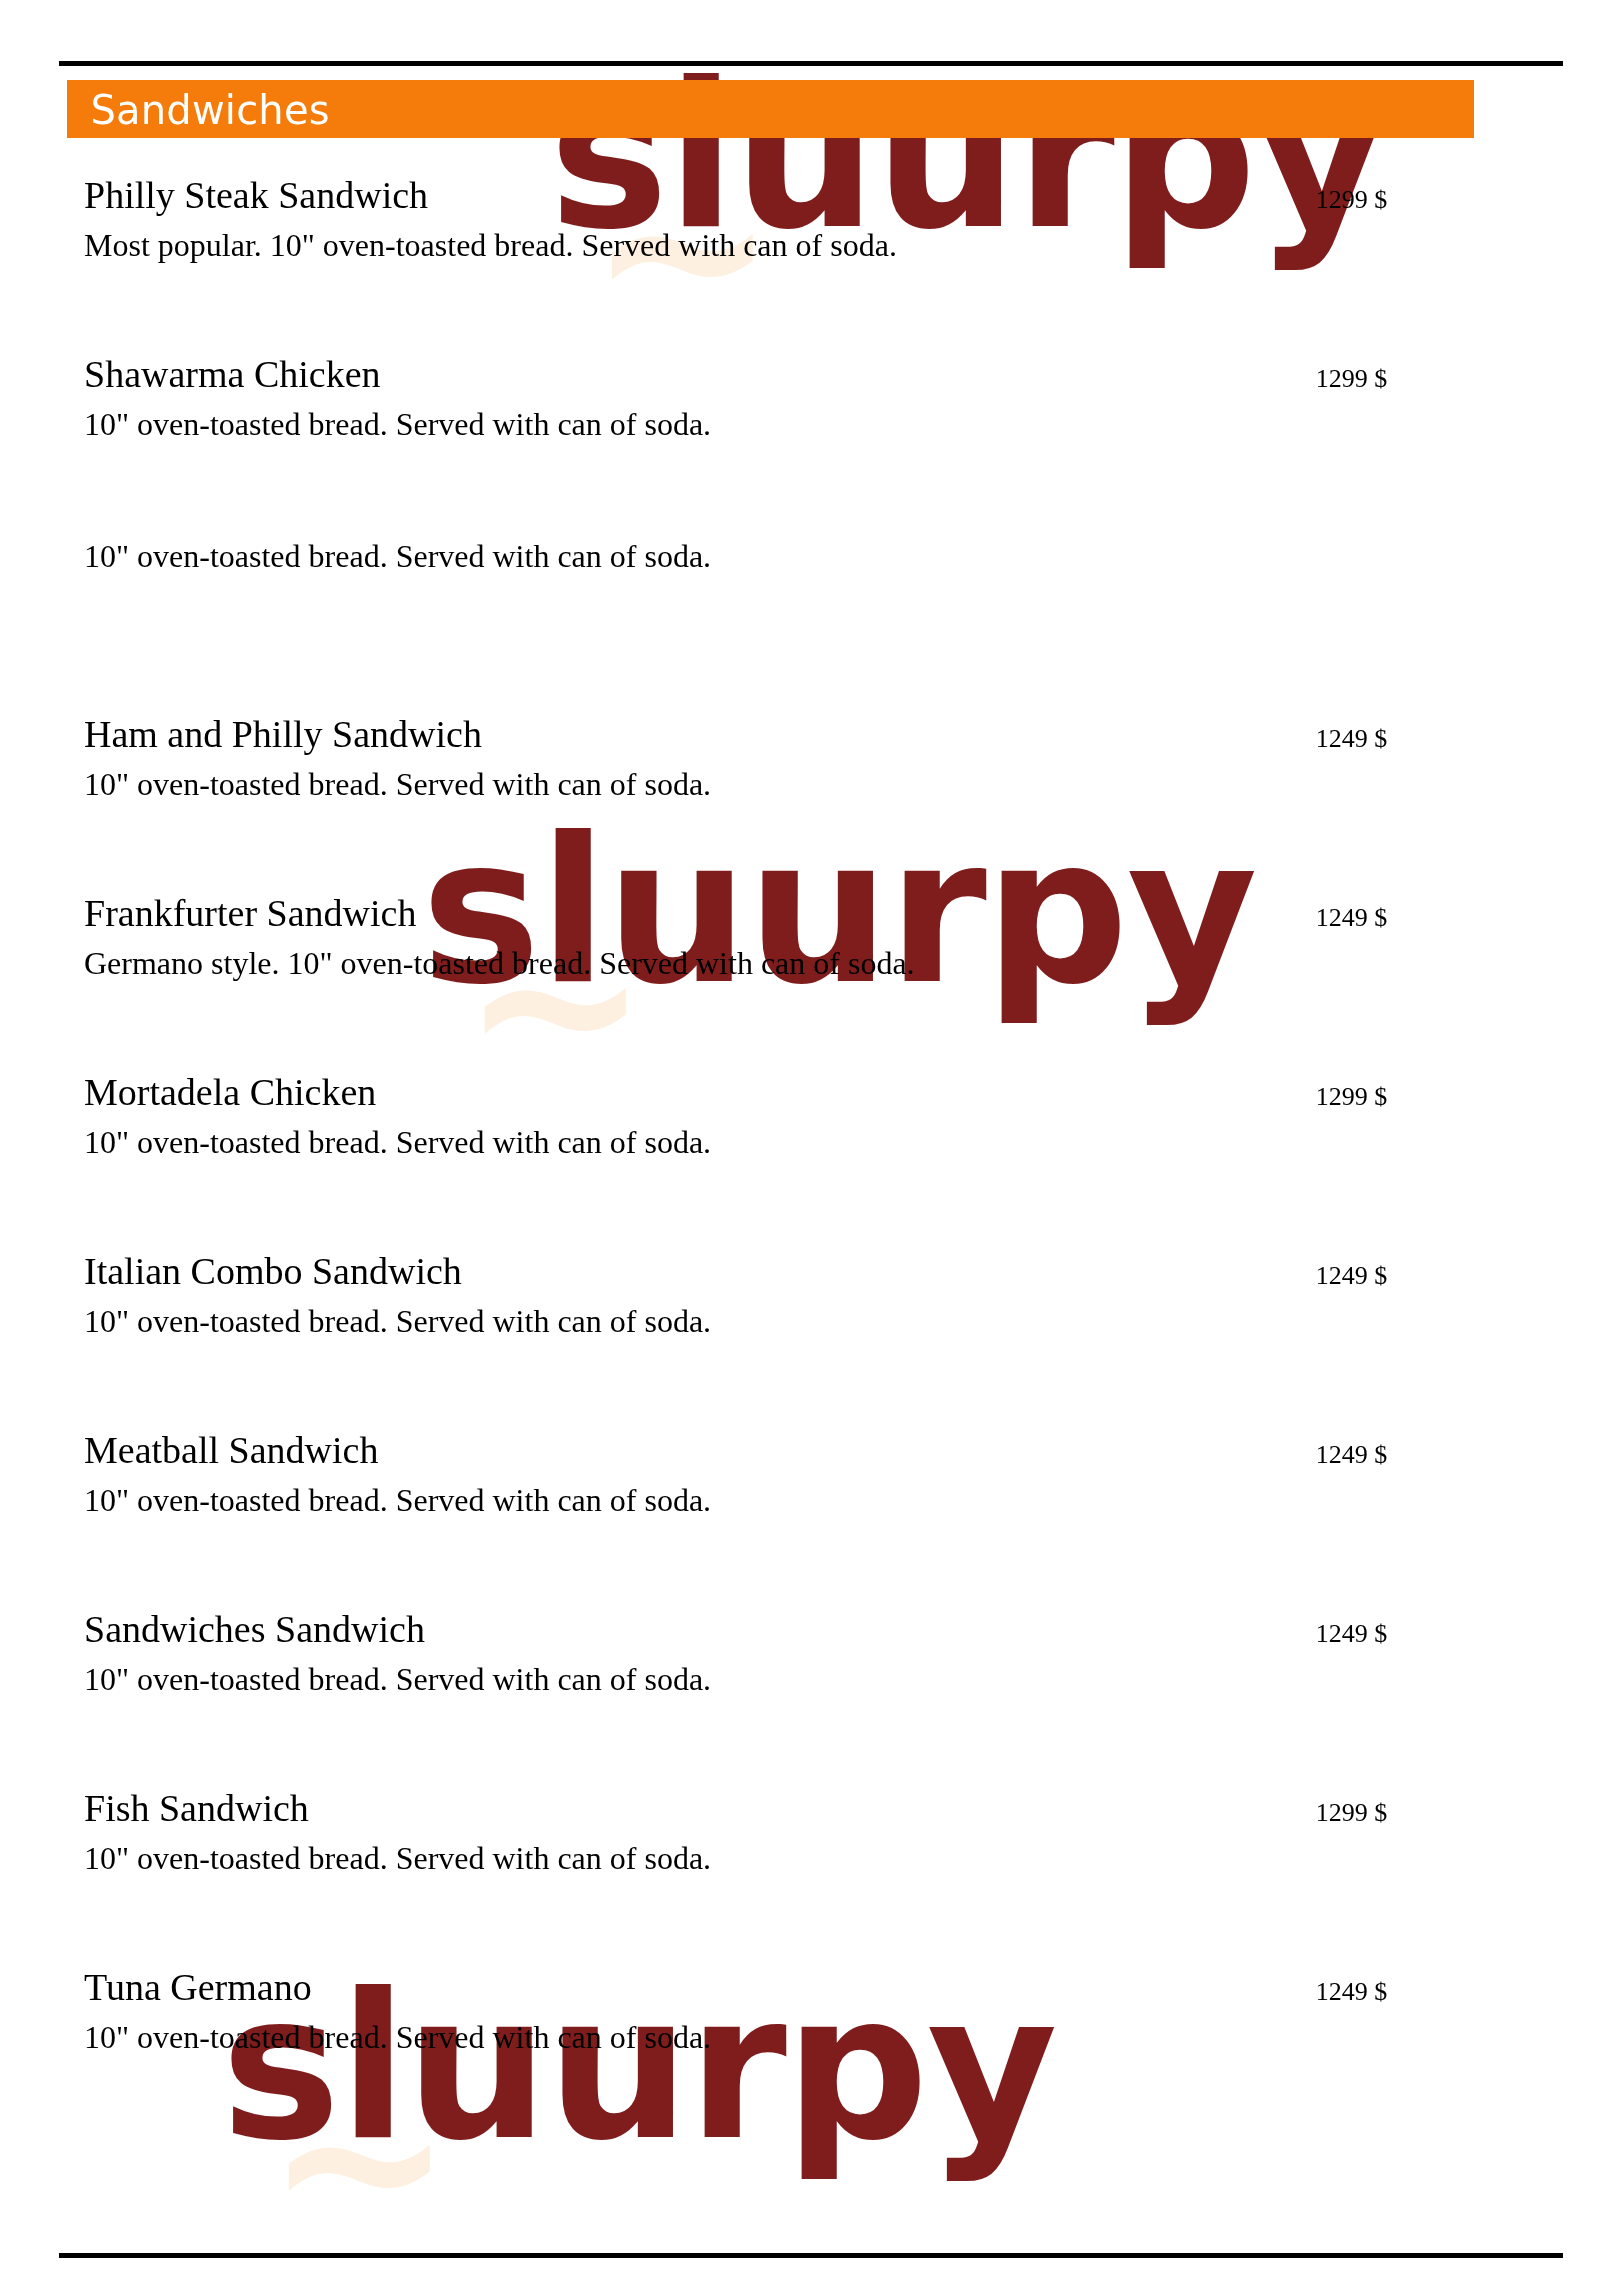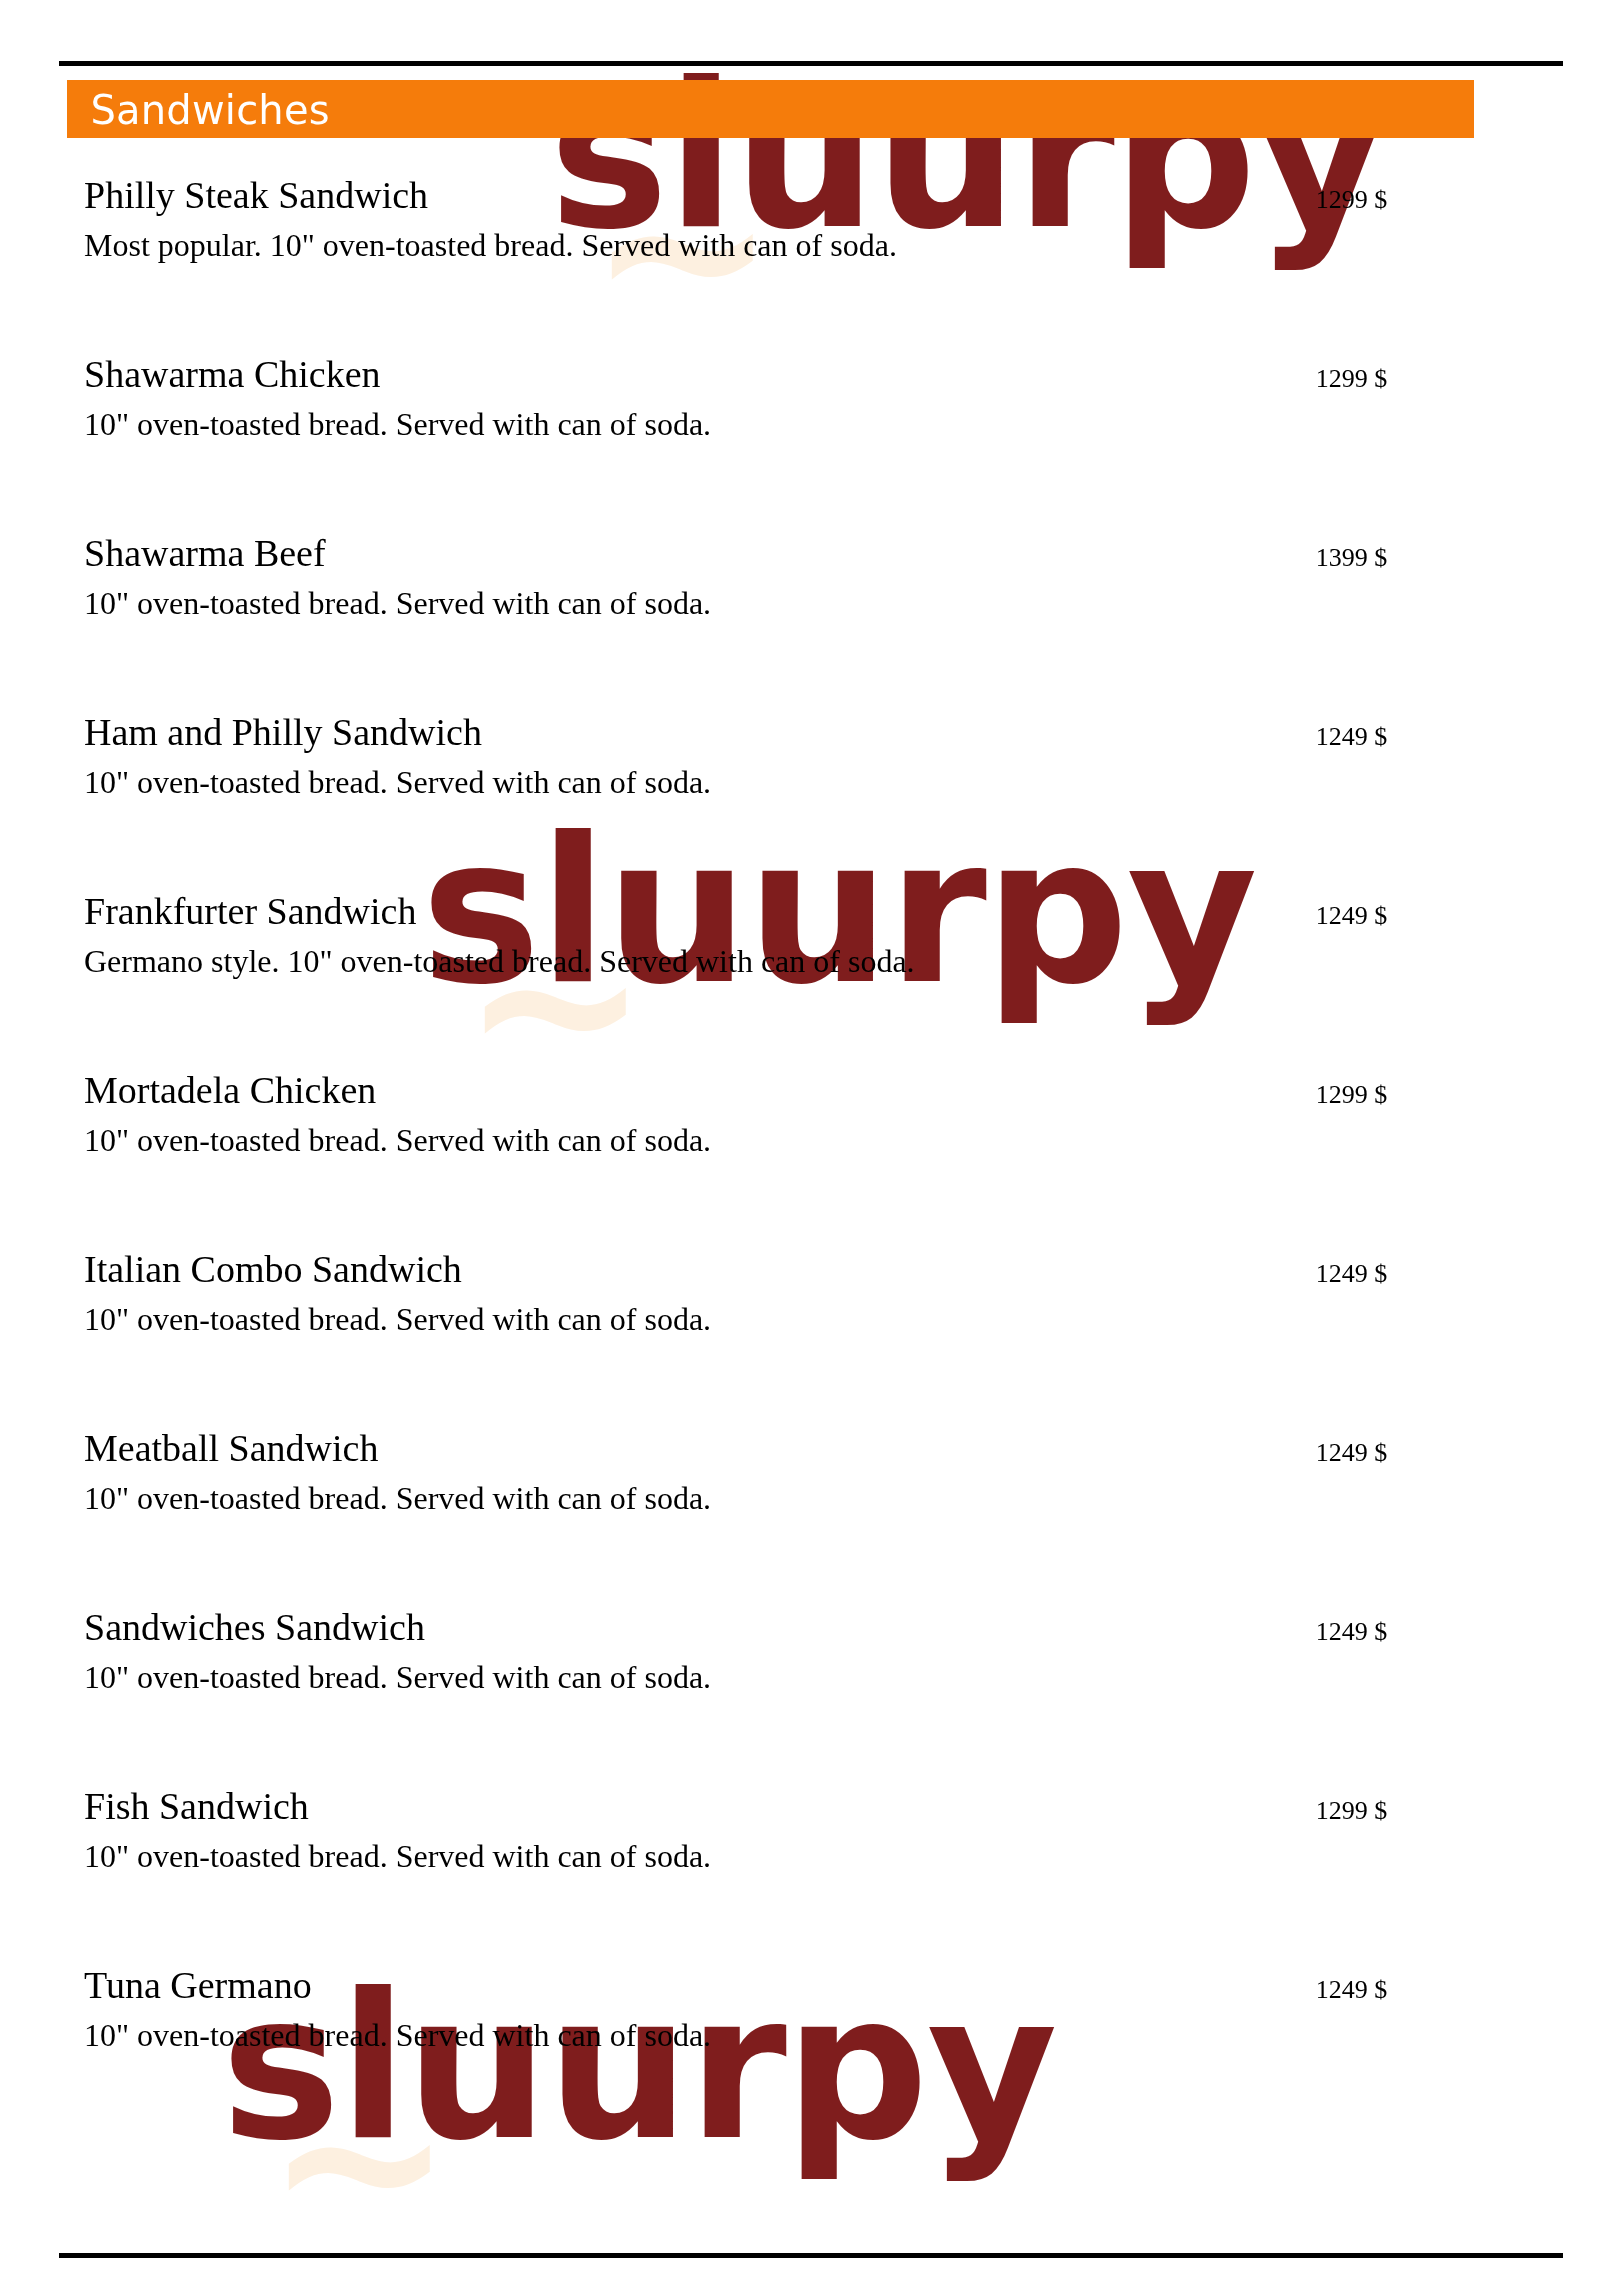--- a/index.html
+++ b/index.html
@@ -172,24 +172,20 @@
 
       <div class="item">
         <div class="item-row">
           <div class="item-name">Shawarma Chicken</div>
           <div class="item-price">1299 $</div>
         </div>
         <div class="item-desc">10" oven-toasted bread. Served with can of soda.</div>
       </div>
 
       <div class="item">
-        <div class="item-row">
-          <div class="item-name">Shawarma Beef</div>
-          <div class="item-price">1399 $</div>
-        </div>
         <div class="item-desc">10" oven-toasted bread. Served with can of soda.</div>
       </div>
 
       <div class="item">
         <div class="item-row">
           <div class="item-name">Ham and Philly Sandwich</div>
           <div class="item-price">1249 $</div>
         </div>
         <div class="item-desc">10" oven-toasted bread. Served with can of soda.</div>
       </div>

